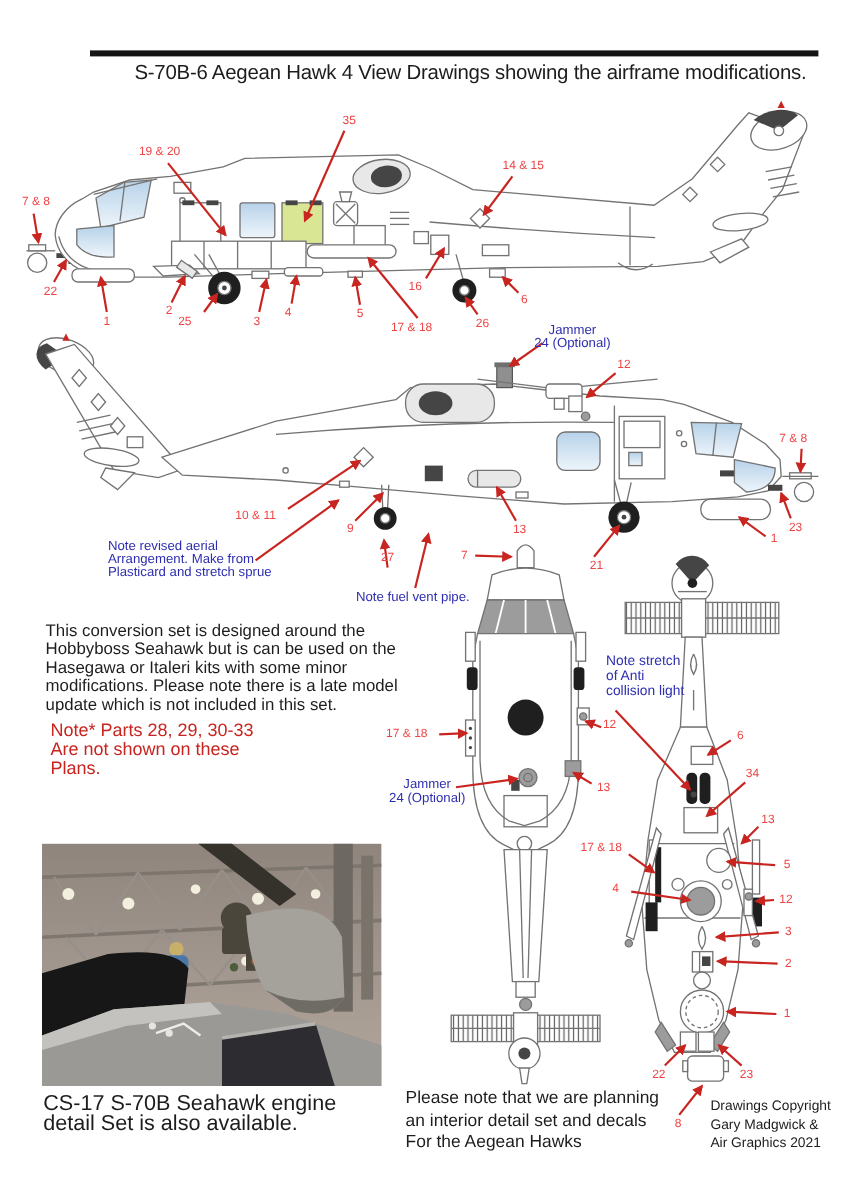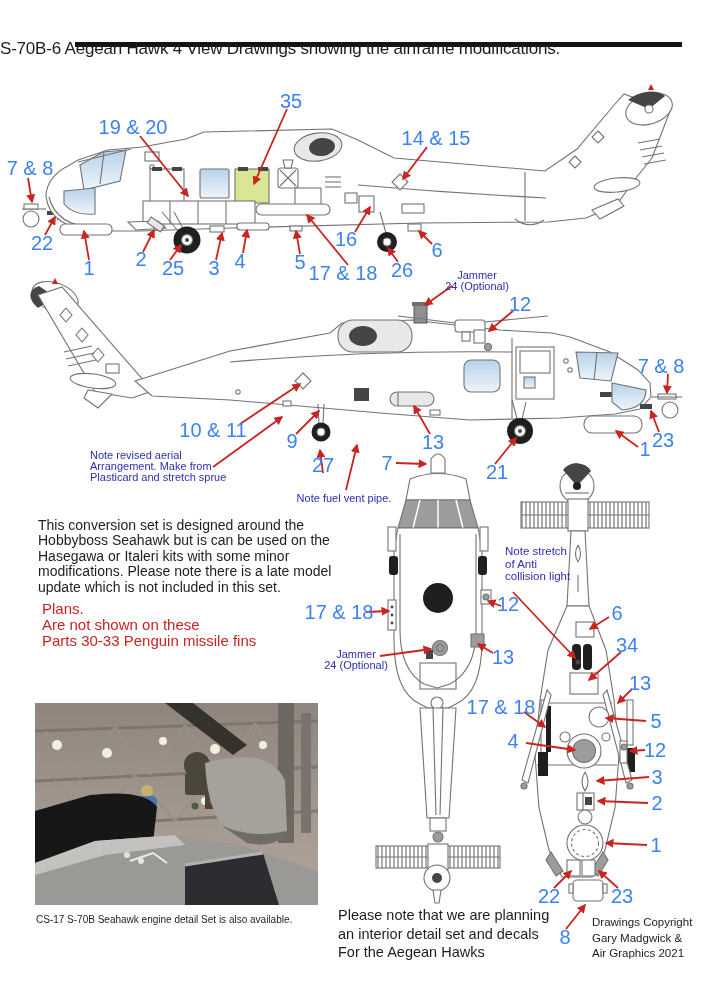--- a/index.html
+++ b/index.html
@@ -4,30 +4,30 @@
 <style>
   html,body{margin:0;padding:0}
   body{
     width:704px;height:1000px;position:relative;overflow:hidden;
     background:#ffffff;color:#1d1d1d;
     font-family:"Liberation Sans", sans-serif;
   }
   .abs{position:absolute}
   
   #title-bar{position:absolute;left:75px;top:42px;width:607px;height:5px;background:#141414}
-  #page-title{position:absolute;left:0;top:39px;width:672px;text-align:left;font-size:17px;letter-spacing:-0.2px}
+  #page-title{position:absolute;left:0;top:51px;width:672px;text-align:right;font-size:17px;letter-spacing:-0.2px}
   
-  .co{position:absolute;transform:translate(-50%,-50%);font-size:20px;white-space:nowrap;color:#3b82f6}
+  .co{position:absolute;transform:translate(-50%,-50%);font-size:10px;white-space:nowrap;color:#ef4444}
   
   .nb{position:absolute;color:var(--blue);font-size:11px;line-height:11px}
   .nb.ctr{text-align:center;transform:translate(-50%,-50%)}
   
   #intro-text{position:absolute;left:38px;top:518px;width:332px;font-size:14px;line-height:15.4px}
   #red-note{position:absolute;left:42px;top:601px;font-size:15px;line-height:15.8px;color:var(--red)}
-  #photo-caption{position:absolute;left:36px;top:911px;width:270px;font-size:10px;line-height:17px}
+  #photo-caption{position:absolute;left:36px;top:911px;width:270px;font-size:18px;line-height:17px}
   #planning-note{position:absolute;left:338px;top:906px;width:222px;font-size:14.5px;line-height:18.5px}
   #copyright{position:absolute;left:592px;top:915px;width:118px;font-size:11.5px;line-height:15.5px}
   
   .ln{stroke:var(--line);fill:none;stroke-width:1.1}
   .lw{stroke:var(--line);fill:#ffffff;stroke-width:1.1}
   .lg{stroke:var(--line);fill:#e8e8e8;stroke-width:1.1}
   .dk{fill:#454545;stroke:none}
   .blk{fill:#1f1f1f;stroke:none}
   .win{fill:url(#winGrad);stroke:var(--line);stroke-width:1.1}
   .grn{fill:var(--green);stroke:var(--line);stroke-width:1.1}
@@ -358,21 +358,21 @@
   <polygon class="rm" points="52,284 58,284 55,278"></polygon>
 </svg>
 
 <div class="co" style="left:30px;top:168px">7 &amp; 8</div>
 <div class="co" style="left:133px;top:127px">19 &amp; 20</div>
 <div class="co" style="left:291px;top:101px">35</div>
 <div class="co" style="left:436px;top:138px">14 &amp; 15</div>
 <div class="co" style="left:42px;top:243px">22</div>
 <div class="co" style="left:89px;top:268px">1</div>
 <div class="co" style="left:141px;top:259px">2</div>
-<div class="co" style="left:173px;top:268px">25</div>
+<div class="co" style="left:154px;top:268px">25</div>
 <div class="co" style="left:214px;top:268px">3</div>
 <div class="co" style="left:240px;top:261px">4</div>
 <div class="co" style="left:300px;top:262px">5</div>
 <div class="co" style="left:343px;top:273px">17 &amp; 18</div>
 <div class="co" style="left:346px;top:239px">16</div>
 <div class="co" style="left:402px;top:270px">26</div>
 <div class="co" style="left:437px;top:250px">6</div>
 
 <div class="co" style="left:520px;top:304px">12</div>
 <div class="co" style="left:661px;top:366px">7 &amp; 8</div>
@@ -418,23 +418,23 @@
   <div>24 (Optional)</div>
 </div>
 <div class="nb" style="left:505px;top:545px;line-height:12.5px;font-size:11.5px">
   <div>Note stretch</div>
   <div>of Anti</div>
   <div>collision light</div>
 </div>
 
 <div id="intro-text">This conversion set is designed around the Hobbyboss Seahawk but is can be used on the Hasegawa or Italeri kits with some minor modifications. Please note there is a late model update which is not included in this set.</div>
 <div id="red-note">
+  <div>Note* Parts 28, 29, 30-33</div>
+  <div>Are not shown on these</div>
   <div>Plans.</div>
-  <div>Are not shown on these</div>
-  <div>Parts 30-33 Penguin missile fins</div>
 </div>
 
 <svg class="abs" style="left:35px;top:703px" width="283" height="202" viewBox="0 0 283 202">
   <defs>
     <linearGradient id="ceil" x1="0" y1="0" x2="0" y2="1">
       <stop offset="0" stop-color="#8f857d"></stop>
         <stop offset="1" stop-color="#b3a79d"></stop>
     </linearGradient>
   </defs>
   <rect width="283" height="202" fill="url(#ceil)"></rect>

